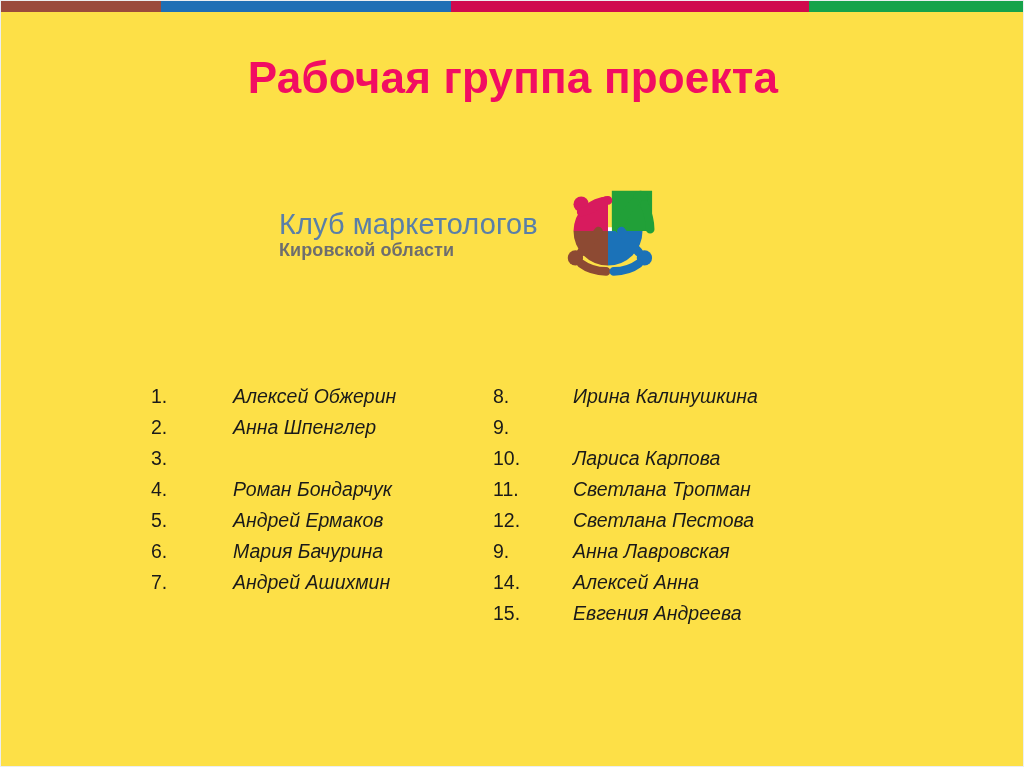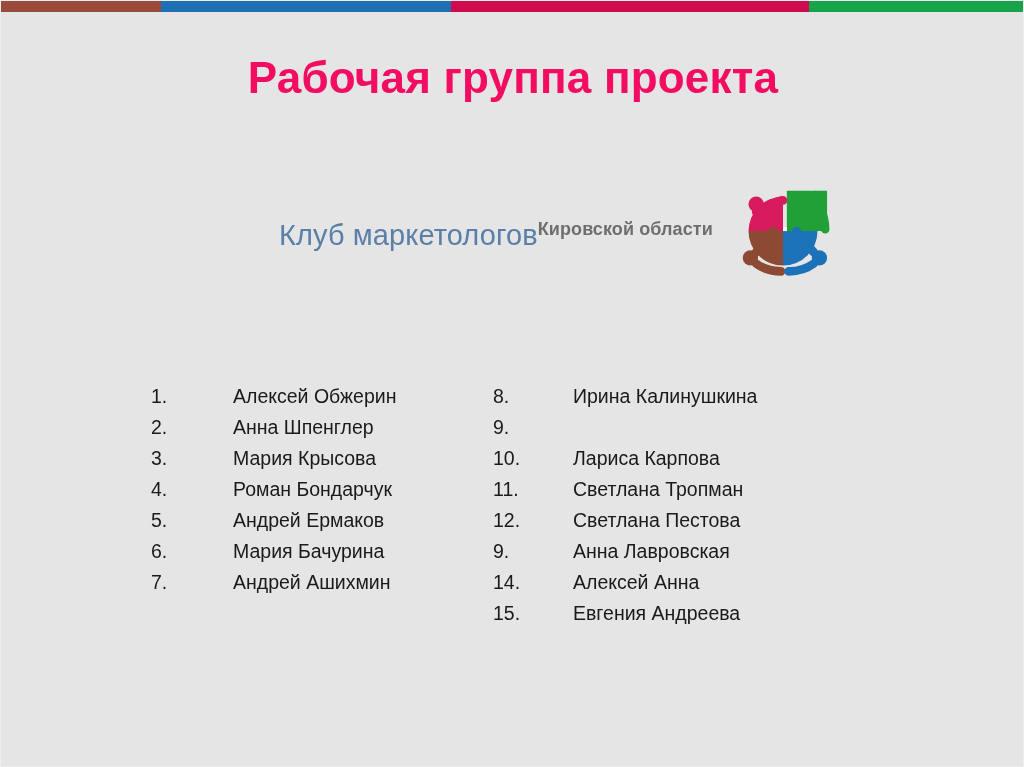--- a/index.html
+++ b/index.html
@@ -12,21 +12,21 @@
     height: 767px;
     background: #ffffff;
     font-family: "Liberation Sans", "DejaVu Sans", sans-serif;
     overflow: hidden;
   }
 
   .slide {
     position: relative;
     width: 1024px;
     height: 767px;
-    background: #e5e5e5;
+    background: #fde047;
     box-sizing: border-box;
     border: 1px solid #eceef0;
     overflow: hidden;
   }
 
   
   .topbar {
     position: absolute;
     top: 0;
     left: 0;
@@ -55,21 +55,21 @@
   .logo-block {
     position: absolute;
     top: 186px;
     left: 278px;
     display: flex;
     align-items: center;
     gap: 22px;
   }
   .logo-text {
     display: flex;
-    flex-direction: row;
+    flex-direction: column;
     justify-content: center;
     padding-top: 4px;
   }
   .logo-title {
     font-size: 29px;
     color: #5a7fa8;
     line-height: 1.12;
     font-weight: 400;
     letter-spacing: 0.1px;
     white-space: nowrap;
@@ -116,21 +116,21 @@
   .list-num {
     width: 82px;
     flex: 0 0 82px;
     text-align: left;
     font-weight: 400;
   }
   .list-col.right .list-num {
     width: 80px;
     flex: 0 0 80px;
   }
-  .list-name { font-weight: 400; }
+  .list-name { font-weight: 400; font-style: italic; }
 </style>
 </head>
 <body>
 
 <div class="slide">
 
   <div class="topbar">
     <div class="topbar-seg" style="background: rgb(155, 75, 60); width: 160px;"></div>
     <div class="topbar-seg" style="background: rgb(31, 111, 181); width: 290px;"></div>
     <div class="topbar-seg" style="background: rgb(208, 10, 78); width: 358px;"></div>
@@ -180,21 +180,20 @@
         <div class="list-row">
           <span class="list-num">1.</span>
           <span class="list-name">Алексей Обжерин</span>
         </div>
         <div class="list-row">
           <span class="list-num">2.</span>
           <span class="list-name">Анна Шпенглер</span>
         </div>
         <div class="list-row">
           <span class="list-num">3.</span>
-          <span class="list-name">Мария Крысова</span>
         </div>
         <div class="list-row">
           <span class="list-num">4.</span>
           <span class="list-name">Роман Бондарчук</span>
         </div>
         <div class="list-row">
           <span class="list-num">5.</span>
           <span class="list-name">Андрей Ермаков</span>
         </div>
         <div class="list-row">

